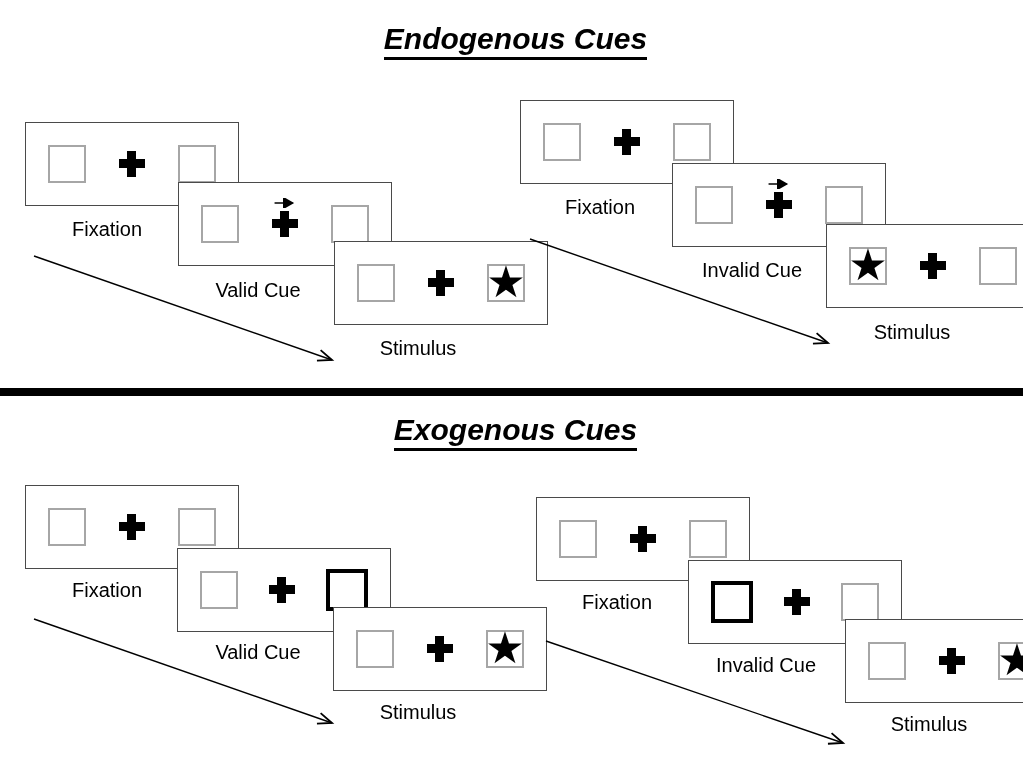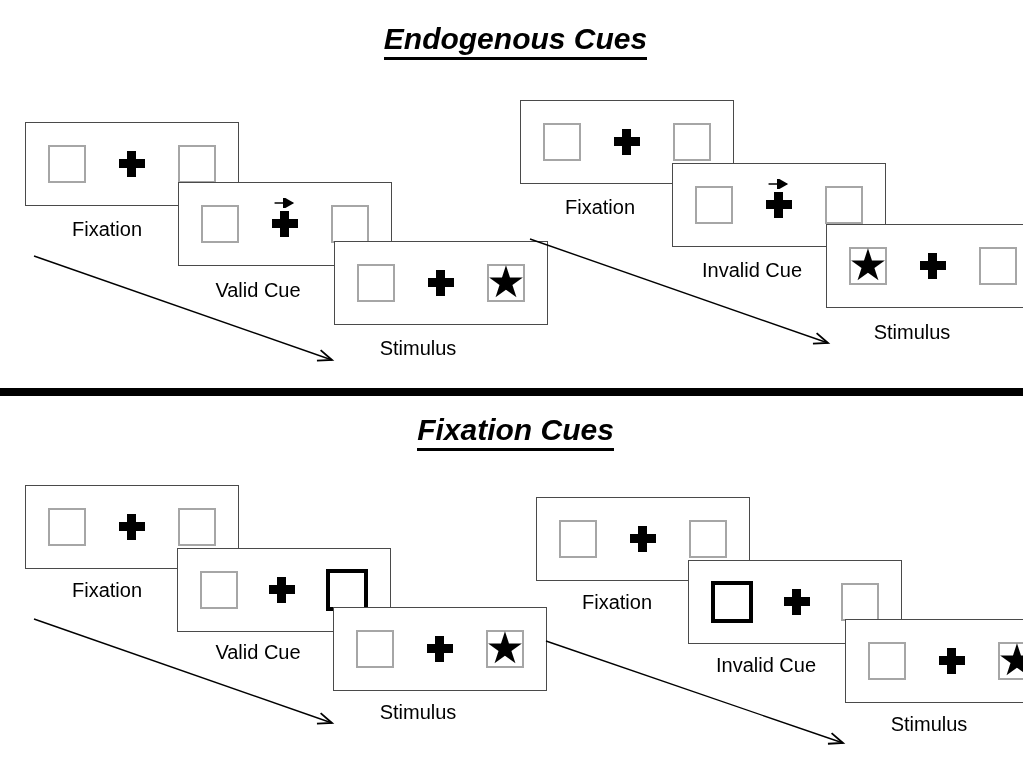--- a/index.html
+++ b/index.html
@@ -123,21 +123,21 @@
   </div>
   <div class="plabel" style="left:832px;top:320px;">Stimulus</div>
 
   <svg class="diag" style="left:522px;top:232px;" width="316" height="120">
     <line x1="8" y1="7" x2="306" y2="111" marker-end="url(#ah)"></line>
   </svg>
 
   <div class="divider"></div>
 
   <div class="section-title-wrap" style="top:413px;">
-    <span class="section-title">Fixation Cues</span>
+    <span class="section-title">Exogenous Cues</span>
   </div>
 
   <div class="panel" style="left:25px;top:485px;">
     <div class="box"></div>
     <div class="mid">
         <div class="plus"></div>
       </div>
     <div class="box"></div>
   </div>
   <div class="plabel" style="left:27px;top:578px;">Fixation</div>

